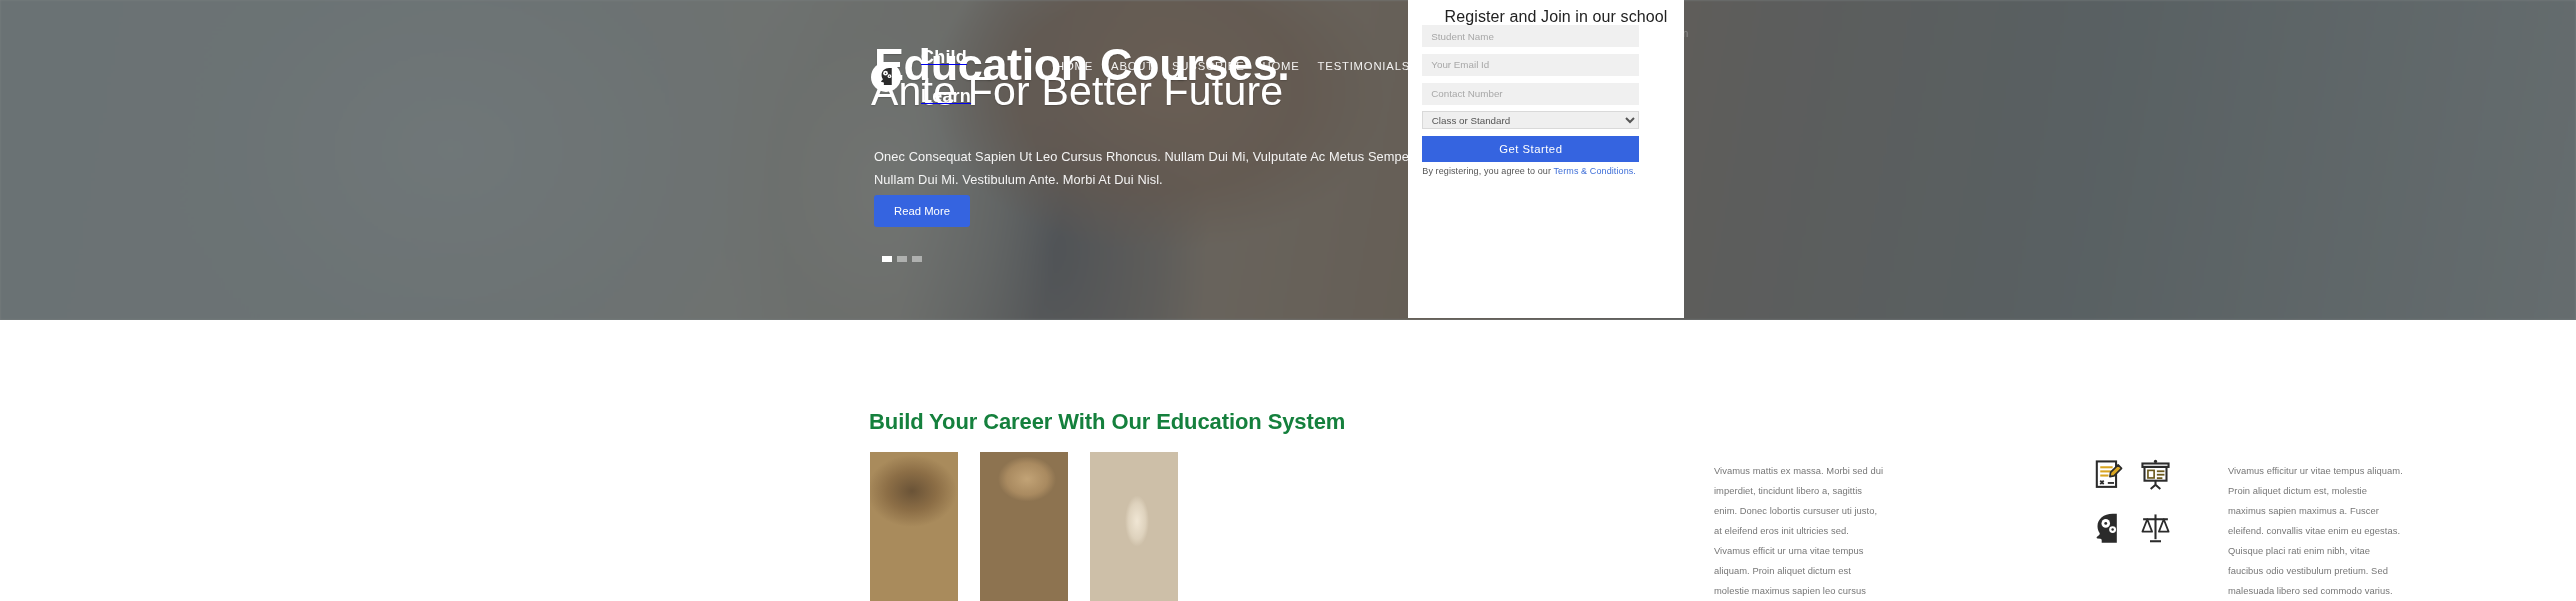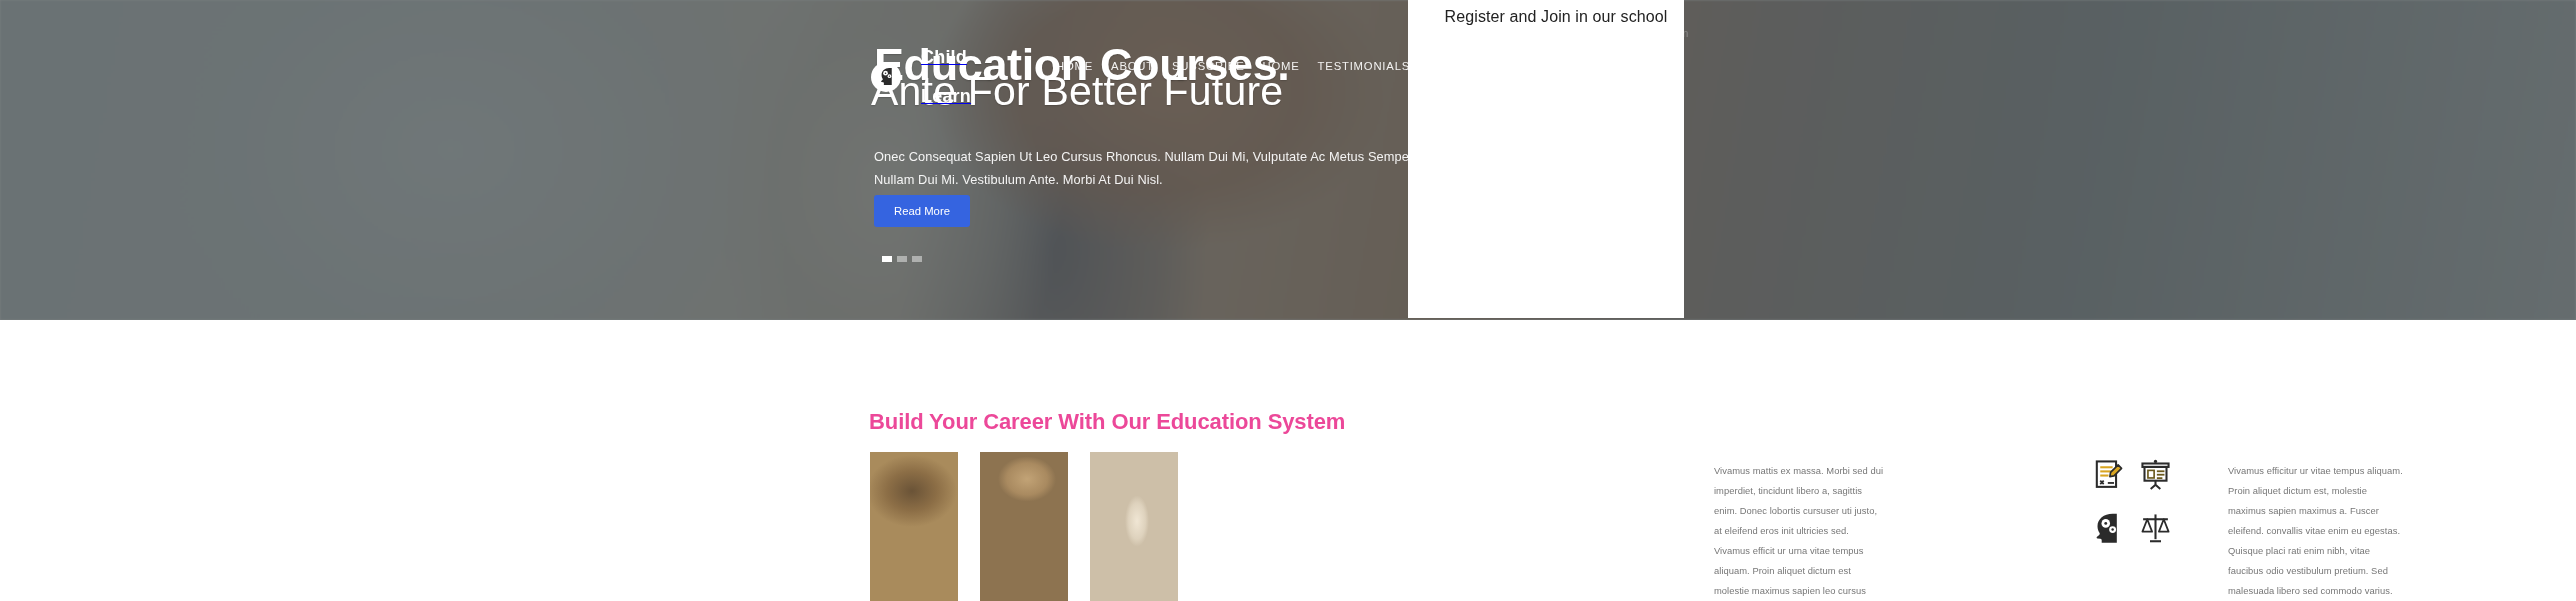--- a/index.html
+++ b/index.html
@@ -162,21 +162,21 @@
     margin-top: 4.5px; width: 217px; text-align: left;
     font-size: 9px; color: #555555; letter-spacing: 0.1px;
     white-space: nowrap;
   }
   .terms a { color: #3f6fd8; text-decoration: none; }
 
   
   .section { position: absolute; left: 0; top: 320px; width: 2576px; height: 282px; background: #ffffff; }
   .sec-title {
     position: absolute; left: 869px; top: 71px;
-    font-size: 22px; font-weight: bold; color: #ec4899;
+    font-size: 22px; font-weight: bold; color: #15803d;
     letter-spacing: -0.1px; white-space: nowrap;
   }
 
   .gallery { position: absolute; left: 870px; top: 132px; display: flex; gap: 22px; }
   .ph { width: 88px; height: 150px; overflow: hidden; }
   .ph1 { background:
       radial-gradient(ellipse 45px 36px at 42px 39px, #6a5337 0%, #8c6e46 55%, #a98b5c 100%),
       radial-gradient(ellipse 32px 39px at 39px 75px, #e6cdb7 0%, #d8bba2 70%, #c9ad96 100%),
       linear-gradient(180deg, #d8d8d4 0%, #d3d2cd 40%, #2a2a2c 72%, #1d1d1f 100%); }
   .ph2 { background:
@@ -260,20 +260,36 @@
         <span class="dot"></span>
         <span class="dot"></span>
       </div>
 
     </div>
   </div>
 
   <div class="modal">
     <div class="modal-title">Register and Join in our school</div>
 
+    <form class="modal-form">
+      <input class="fld" type="text" placeholder="Student Name" style="">
+      <div class="gap"></div>
+      <input class="fld" type="text" placeholder="Your Email Id" style="">
+      <div class="gap"></div>
+      <input class="fld" type="text" placeholder="Contact Number" style="">
+      <div class="gap"></div>
+      <select class="sel">
+        <option>Class or Standard</option>
+      </select>
+      <div class="gap"></div>
+      <button class="btn-start" type="submit">Get Started</button>
+      <div class="terms">
+        <span>By registering, you agree to our </span><a href="#">Terms &amp; Conditions.</a>
+      </div>
+    </form>
   </div>
 
   <div class="section">
 
     <h2 class="sec-title">Build Your Career With Our Education System</h2>
 
     <div class="gallery">
       <div class="ph ph1"></div>
       <div class="ph ph2"></div>
       <div class="ph ph3"></div>

